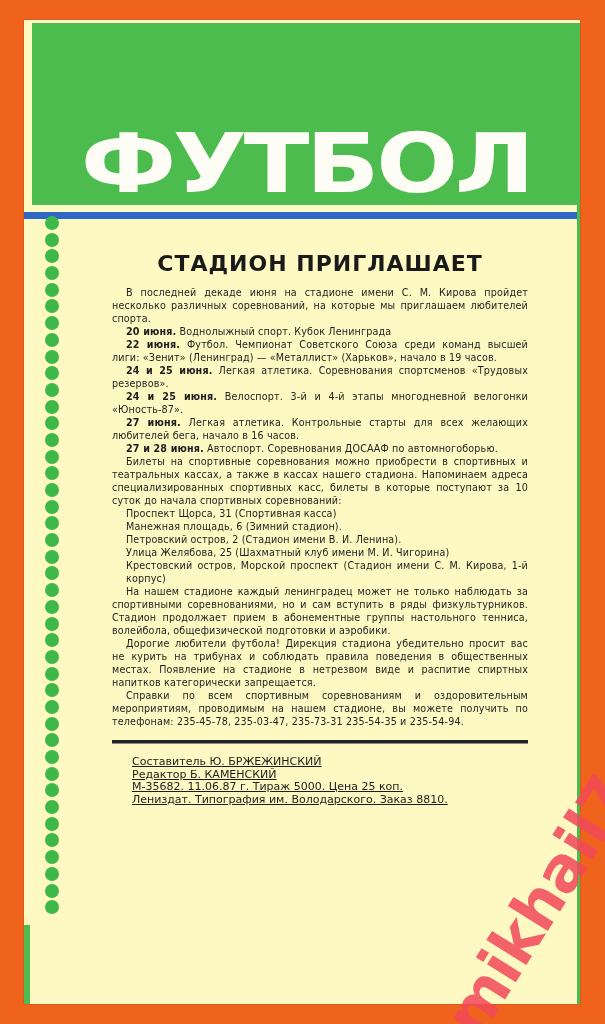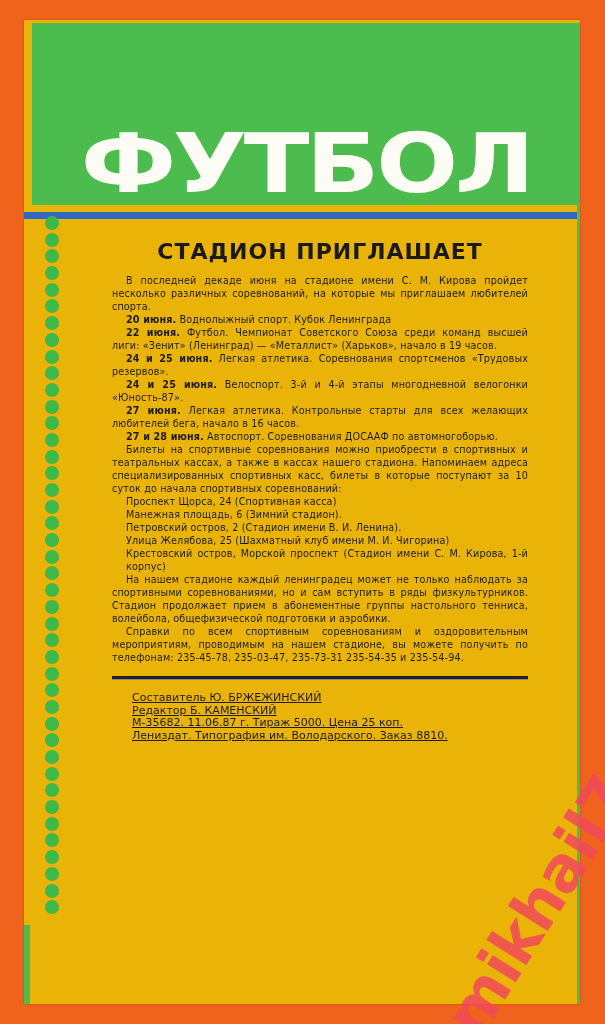--- a/index.html
+++ b/index.html
@@ -4,21 +4,21 @@
 <style>
   html, body { margin:0; padding:0; }
   body {
     width:605px; height:1024px; overflow:hidden;
     background:#f0631c;
     position:relative;
     font-family:"DejaVu Sans", sans-serif;
   }
   .page {
     position:absolute; left:24px; top:20px; width:556px; height:984px;
-    background:#eab308;
+    background:#fef9c3;
     box-shadow: 0 0 2px rgba(0,0,0,0.25);
   }
   .header {
     position:absolute; left:8px; top:3px; width:548px; height:182px;
     background:#4cbc4f;
   }
   .logo {
     position:absolute; left:0; top:100px; width:548px; height:80px;
     display:flex; align-items:center; justify-content:center;
     color:#fdfdf6; font-family:"DejaVu Sans", sans-serif; font-weight:bold;
@@ -41,21 +41,21 @@
     position:absolute; left:21px; top:196px; width:14px;
     display:flex; flex-direction:column; gap:2.7px;
   }
   .dot { width:14px; height:14px; border-radius:50%; background:#3fb84a; }
   .content {
     position:absolute; left:88px; top:215px; width:416px;
     color:#1d1d1d;
   }
   .title {
     text-align:center; font-family:"DejaVu Sans", sans-serif; font-weight:bold;
-    font-size:22px; letter-spacing:1px; margin:4px 0 10px 0; color:#1a1a1a;
+    font-size:22px; letter-spacing:1px; margin:16px 0 10px 0; color:#1a1a1a;
   }
   .text p {
     margin:0; font-size:9.6px; line-height:13px; text-align:justify;
     text-indent:14px; letter-spacing:0.15px;
   }
   .text p.addr { text-indent:0; padding-left:14px; }
   .text b { font-weight:bold; }
   .rule {
     height:3px; background:#222; margin:12px 0 12px 0;
     border-bottom:1px solid #888;
@@ -130,26 +130,27 @@
     <h1 class="title">СТАДИОН ПРИГЛАШАЕТ</h1>
     <div class="text">
       <p>В последней декаде июня на стадионе имени С. М. Кирова пройдет несколько различных соревнований, на которые мы приглашаем любителей спорта.</p>
       <p><b>20 июня.</b> <span>Воднолыжный спорт. Кубок Ленинграда</span></p>
       <p><b>22 июня.</b> <span>Футбол. Чемпионат Советского Союза среди команд высшей лиги: «Зенит» (Ленинград) — «Металлист» (Харьков», начало в 19 часов.</span></p>
       <p><b>24 и 25 июня.</b> <span>Легкая атлетика. Соревнования спортсменов «Трудовых резервов».</span></p>
       <p><b>24 и 25 июня.</b> <span>Велоспорт. 3-й и 4-й этапы многодневной велогонки «Юность-87».</span></p>
       <p><b>27 июня.</b> <span>Легкая атлетика. Контрольные старты для всех желающих любителей бега, начало в 16 часов.</span></p>
       <p><b>27 и 28 июня.</b> <span>Автоспорт. Соревнования ДОСААФ по автомногоборью.</span></p>
       <p>Билеты на спортивные соревнования можно приобрести в спортивных и театральных кассах, а также в кассах нашего стадиона. Напоминаем адреса специализированных спортивных касс, билеты в которые поступают за 10 суток до начала спортивных соревнований:</p>
-      <p class="addr">Проспект Щорса, 24 (Спортивная касса)</p>
+      <p class="addr">Проспект Щорса, 31 (Спортивная касса)</p>
       <p class="addr">Манежная площадь, 6 (Зимний стадион).</p>
       <p class="addr">Петровский остров, 2 (Стадион имени В. И. Ленина).</p>
       <p class="addr">Улица Желябова, 25 (Шахматный клуб имени М. И. Чигорина)</p>
       <p class="addr">Крестовский остров, Морской проспект (Стадион имени С. М. Кирова, 1-й корпус)</p>
       <p>На нашем стадионе каждый ленинградец может не только наблюдать за спортивными соревнованиями, но и сам вступить в ряды физкультурников. Стадион продолжает прием в абонементные группы настольного тенниса, волейбола, общефизической подготовки и аэробики.</p>
+      <p>Дорогие любители футбола! Дирекция стадиона убедительно просит вас не курить на трибунах и соблюдать правила поведения в общественных местах. Появление на стадионе в нетрезвом виде и распитие спиртных напитков категорически запрещается.</p>
       <p>Справки по всем спортивным соревнованиям и оздоровительным мероприятиям, проводимым на нашем стадионе, вы можете получить по телефонам: 235-45-78, 235-03-47, 235-73-31 235-54-35 и 235-54-94.</p>
     </div>
     <div class="rule"></div>
     <div class="imprint">
       <div>Составитель Ю. БРЖЕЖИНСКИЙ</div>
       <div>Редактор Б. КАМЕНСКИЙ</div>
       <div>М-35682. 11.06.87 г. Тираж 5000. Цена 25 коп.</div>
       <div>Лениздат. Типография им. Володарского. Заказ 8810.</div>
     </div>
   </div>

